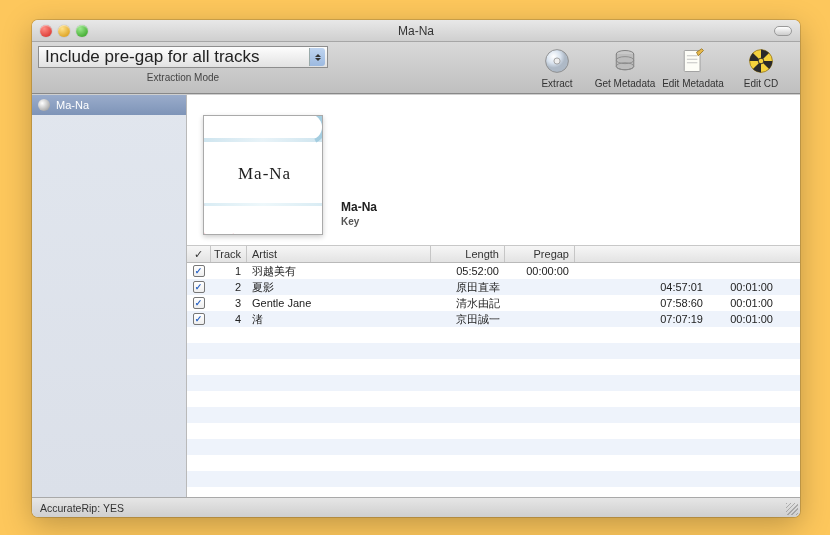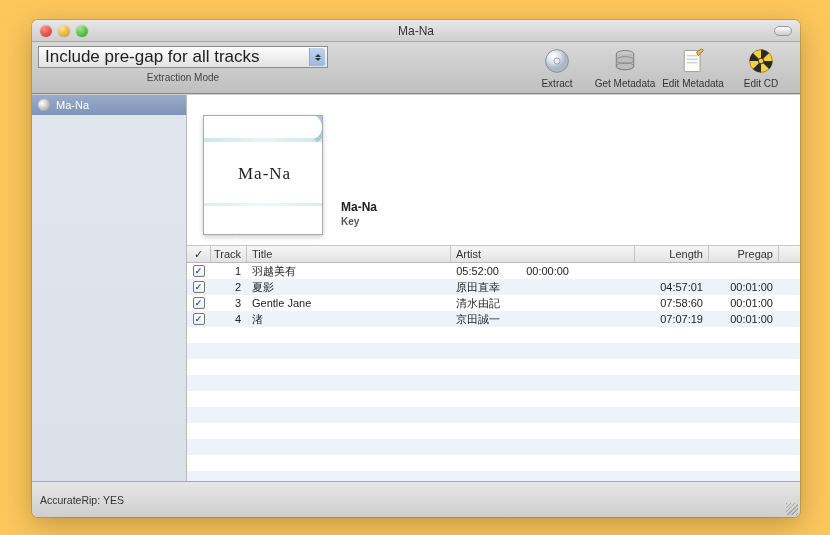--- a/index.html
+++ b/index.html
@@ -96,21 +96,21 @@
 .c-len{width:74px;justify-content:flex-end;}
 .c-pre{width:70px;justify-content:flex-end;}
 .tbody{flex:1;overflow:hidden;}
 .row{display:flex;height:16px;align-items:center;}
 .row:nth-child(odd){background:#fff;}
 .row:nth-child(even){background:#eef3fb;}
 .td{padding:0 5px;border-right:1px solid transparent;display:flex;align-items:center;overflow:hidden;white-space:nowrap;}
 .chkbox{width:12px;height:12px;border:1px solid #777;border-radius:2px;background:linear-gradient(#fff,#eee);display:flex;align-items:center;justify-content:center;font-size:9px;color:#2a63c4;font-weight:bold;}
 
 .status{
-  height:36px;border-top:1px solid #a9a9a9;
+  height:20px;border-top:1px solid #a9a9a9;
   background:linear-gradient(#e6e6e6,#cfcfcf);
   display:flex;align-items:center;padding:0 8px;font-size:10.5px;color:#333;
 }
 .grip{position:absolute;right:2px;bottom:2px;width:12px;height:12px;
   background:repeating-linear-gradient(135deg,#888 0 1px,transparent 1px 3px);
   opacity:0.6;}
 </style>
 </head>
 <body>
 
@@ -211,21 +211,20 @@
         <div class="album-meta">
           <div class="album-title">Ma-Na</div>
           <div class="album-artist">Key</div>
         </div>
       </div>
 
       <div class="table">
         <div class="thead">
           <div class="th c-chk">✓</div>
           <div class="th c-trk">Track</div>
-          <div class="th c-title">Title</div>
           <div class="th c-artist">Artist</div>
           <div class="th c-len">Length</div>
           <div class="th c-pre">Pregap</div>
         </div>
         <div class="tbody" id="tbody">
             <div class="row">
               <div class="td c-chk">
                 <span class="chkbox">✓</span>
               </div>
               <div class="td c-trk">1</div>

